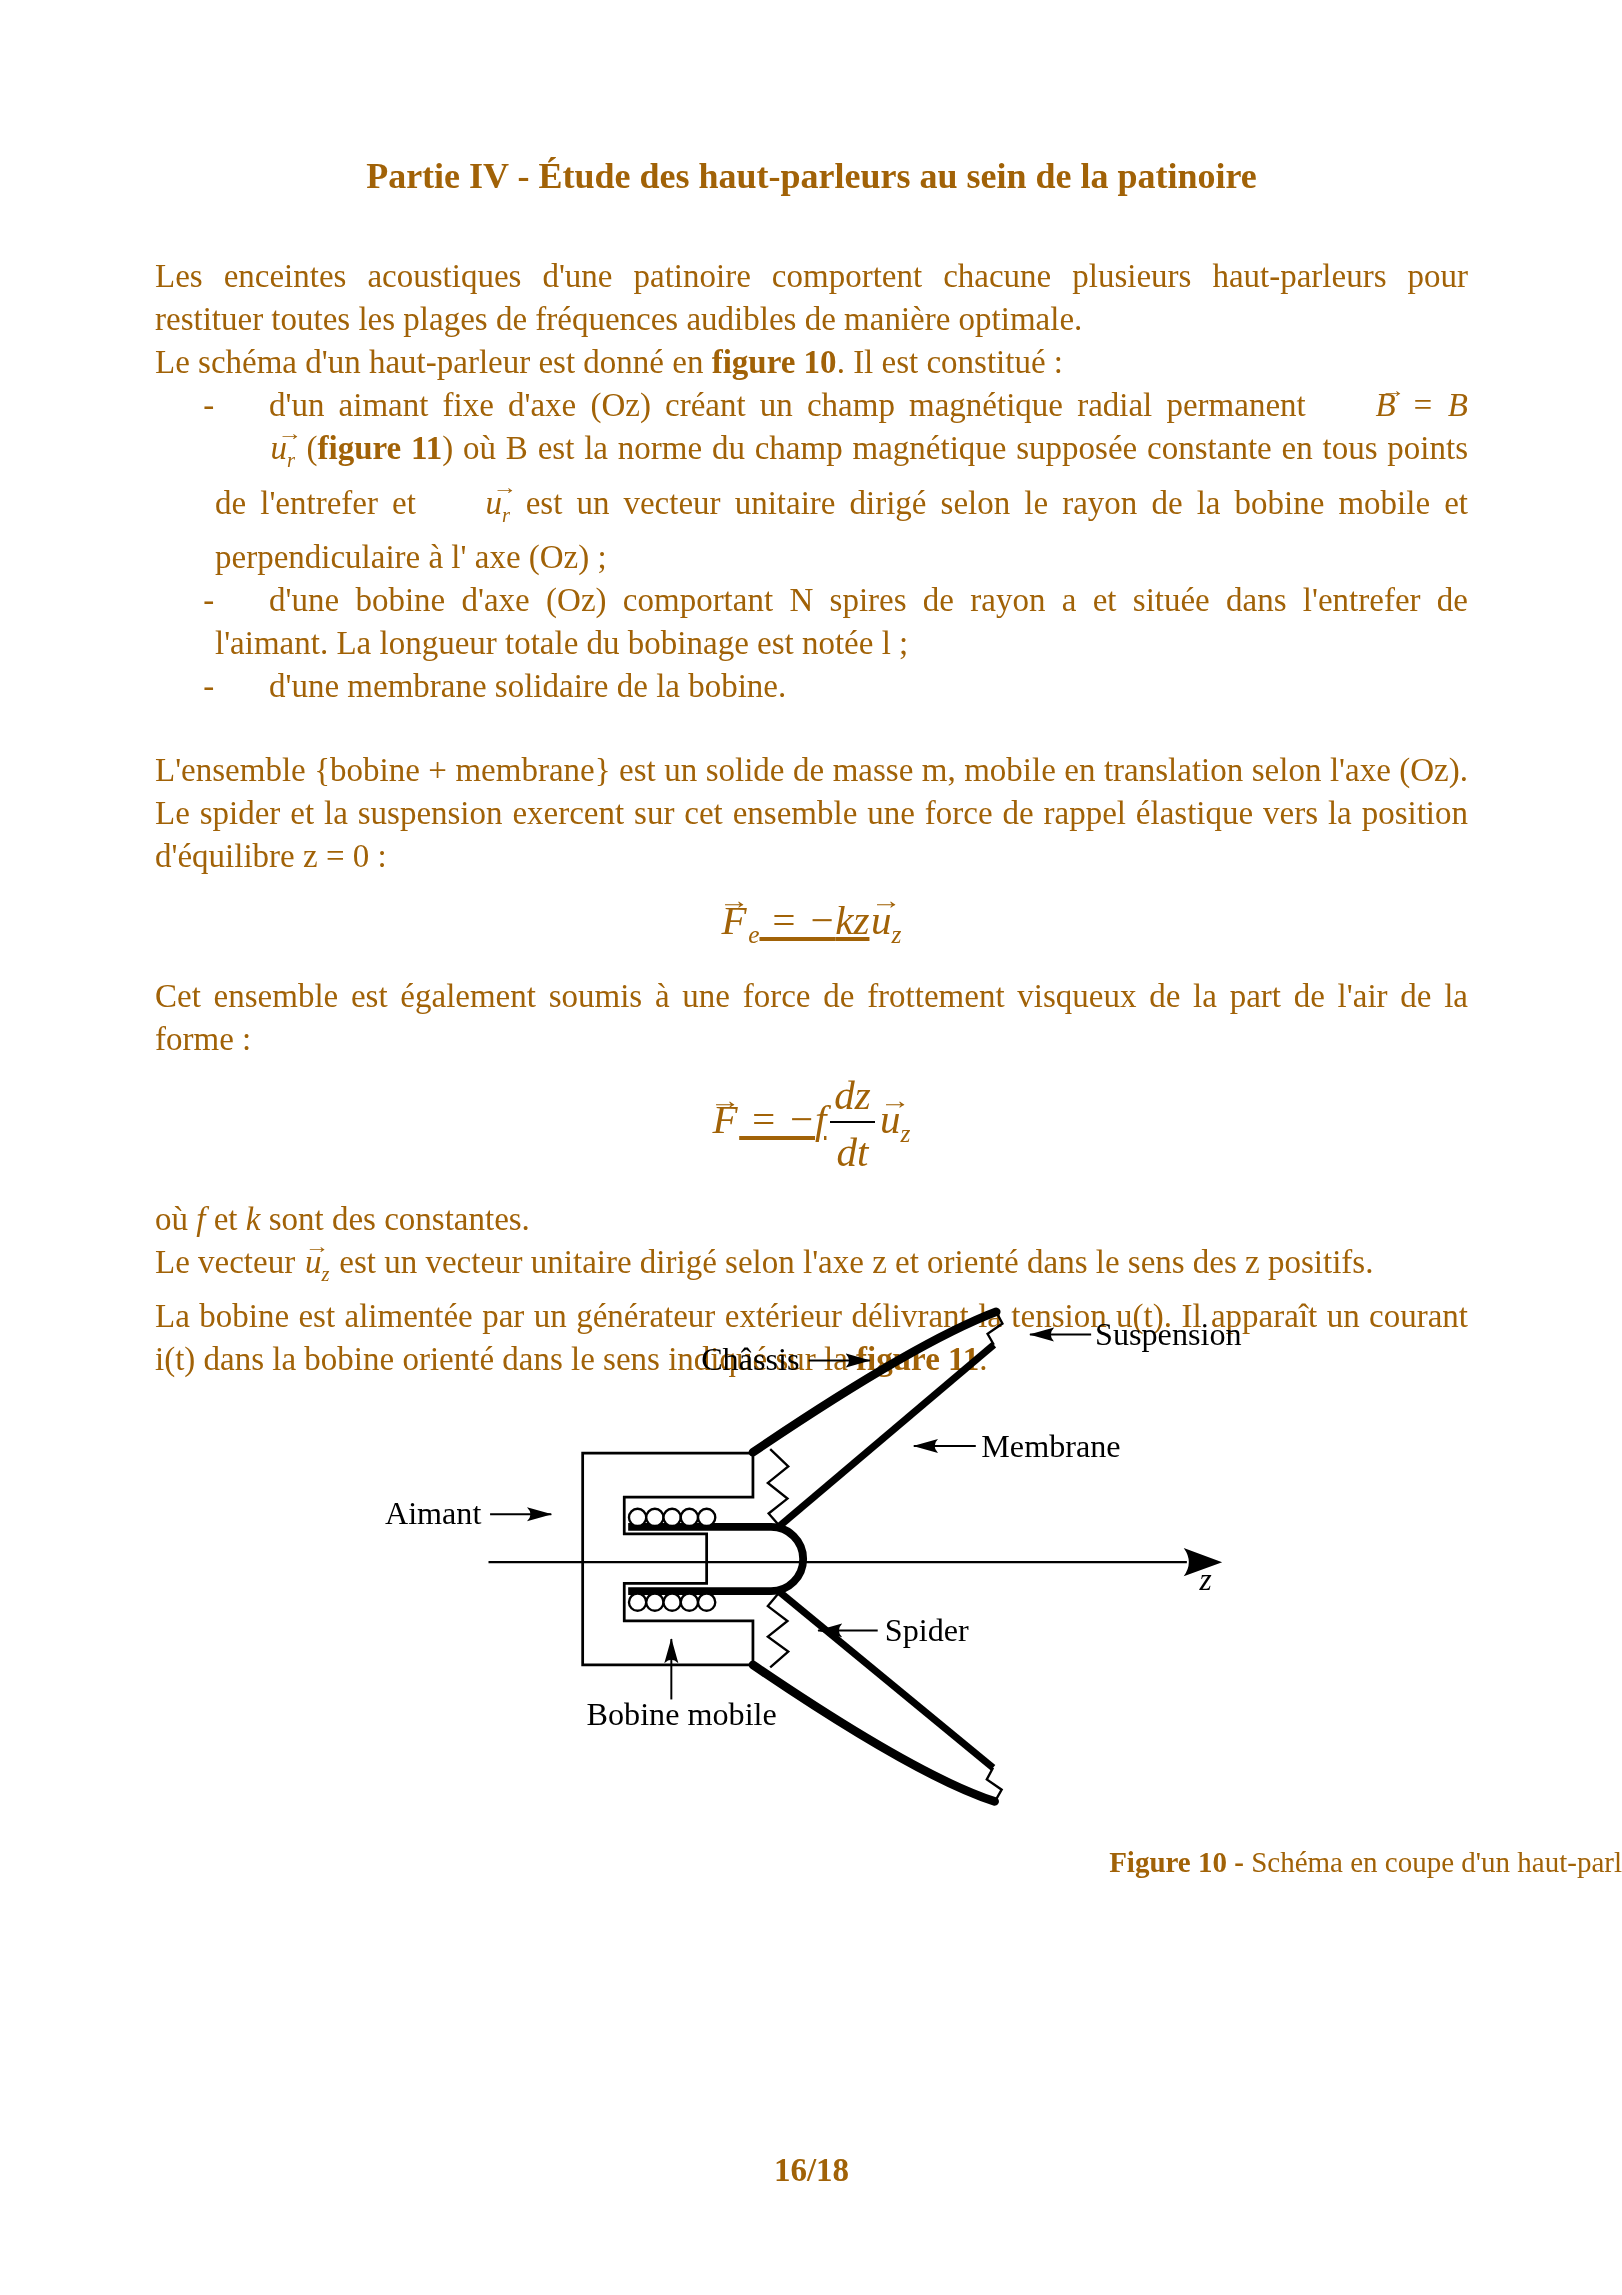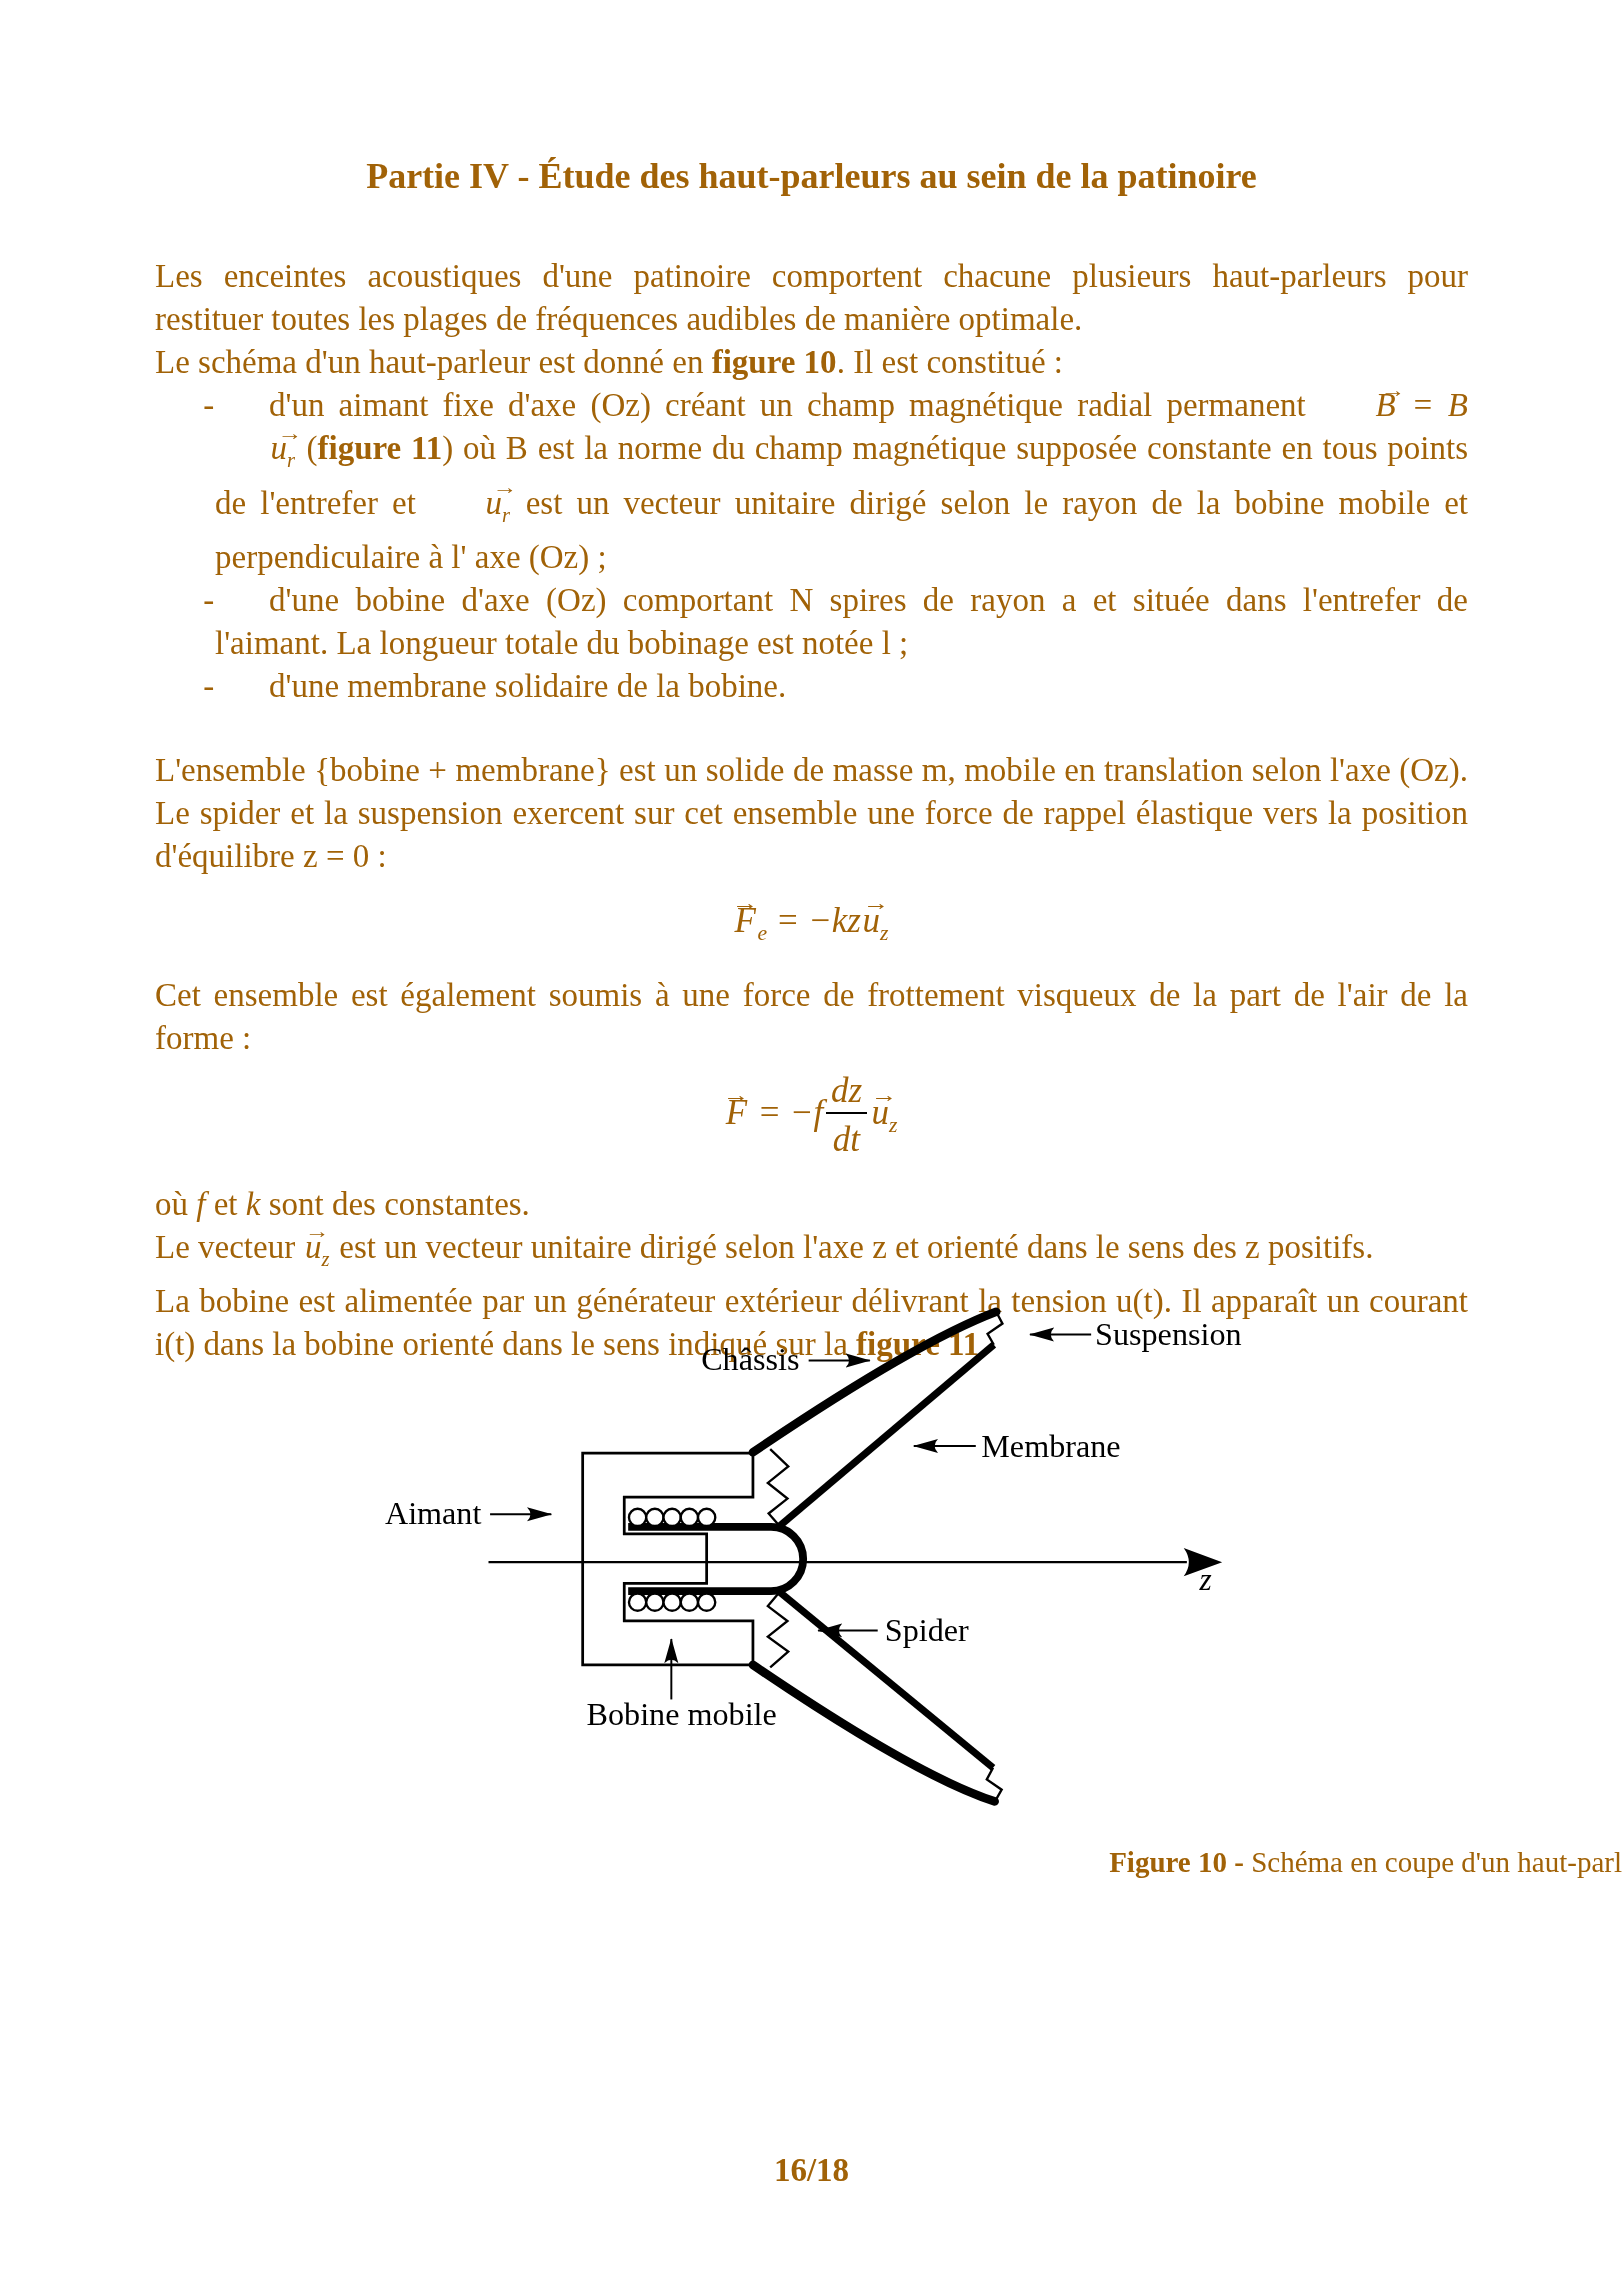--- a/index.html
+++ b/index.html
@@ -17,21 +17,21 @@
   .bullet{position:relative;margin-left:60px;text-indent:54px;text-align:justify;}
   .bullet .dash{position:absolute;left:-11.8px;top:0;text-indent:0;}
   b,.b{font-weight:bold;}
   .it{font-style:italic;}
   .vec{position:relative;display:inline-block;font-style:italic;padding:0 1.6px;}
   .vec::before{
     content:"→";position:absolute;top:-0.78em;left:50%;
     transform:translateX(-50%) scaleX(1.25);font-size:0.6em;font-style:normal;
   }
   .vec sub,sub{font-size:0.62em;}
-  .formula{text-align:center;font-style:italic;font-size:35px;margin:20.4px 0 19px 0;text-indent:0;}
+  .formula{text-align:center;font-style:italic;font-size:41px;margin:20.4px 0 19px 0;text-indent:0;text-decoration:underline;}
   .formula2{margin:11px 0 7.9px 0;}
   .frac{display:inline-block;vertical-align:middle;text-align:center;margin:0 3.1px;line-height:1.15;}
   .frac .num{display:block;border-bottom:2.4px solid #000;padding:0 4.7px 1.6px 4.7px;}
   .frac .den{display:block;padding-top:6px;}
   .figure-svg{position:absolute;left:330px;top:1278px;width:973px;height:551px;}
   svg text{font-family:"Liberation Serif",serif;font-size:41px;fill:#000;}
   svg text.zlab{font-style:italic;font-size:40px;}
   .caption{position:absolute;top:1846px;left:0;width:100%;text-align:right;font-size:29px;padding-left:36px;}
   .pagenum{position:absolute;top:2120px;left:0;width:100%;text-align:center;font-size:33px;font-weight:bold;margin-top:32px;}
 </style>

